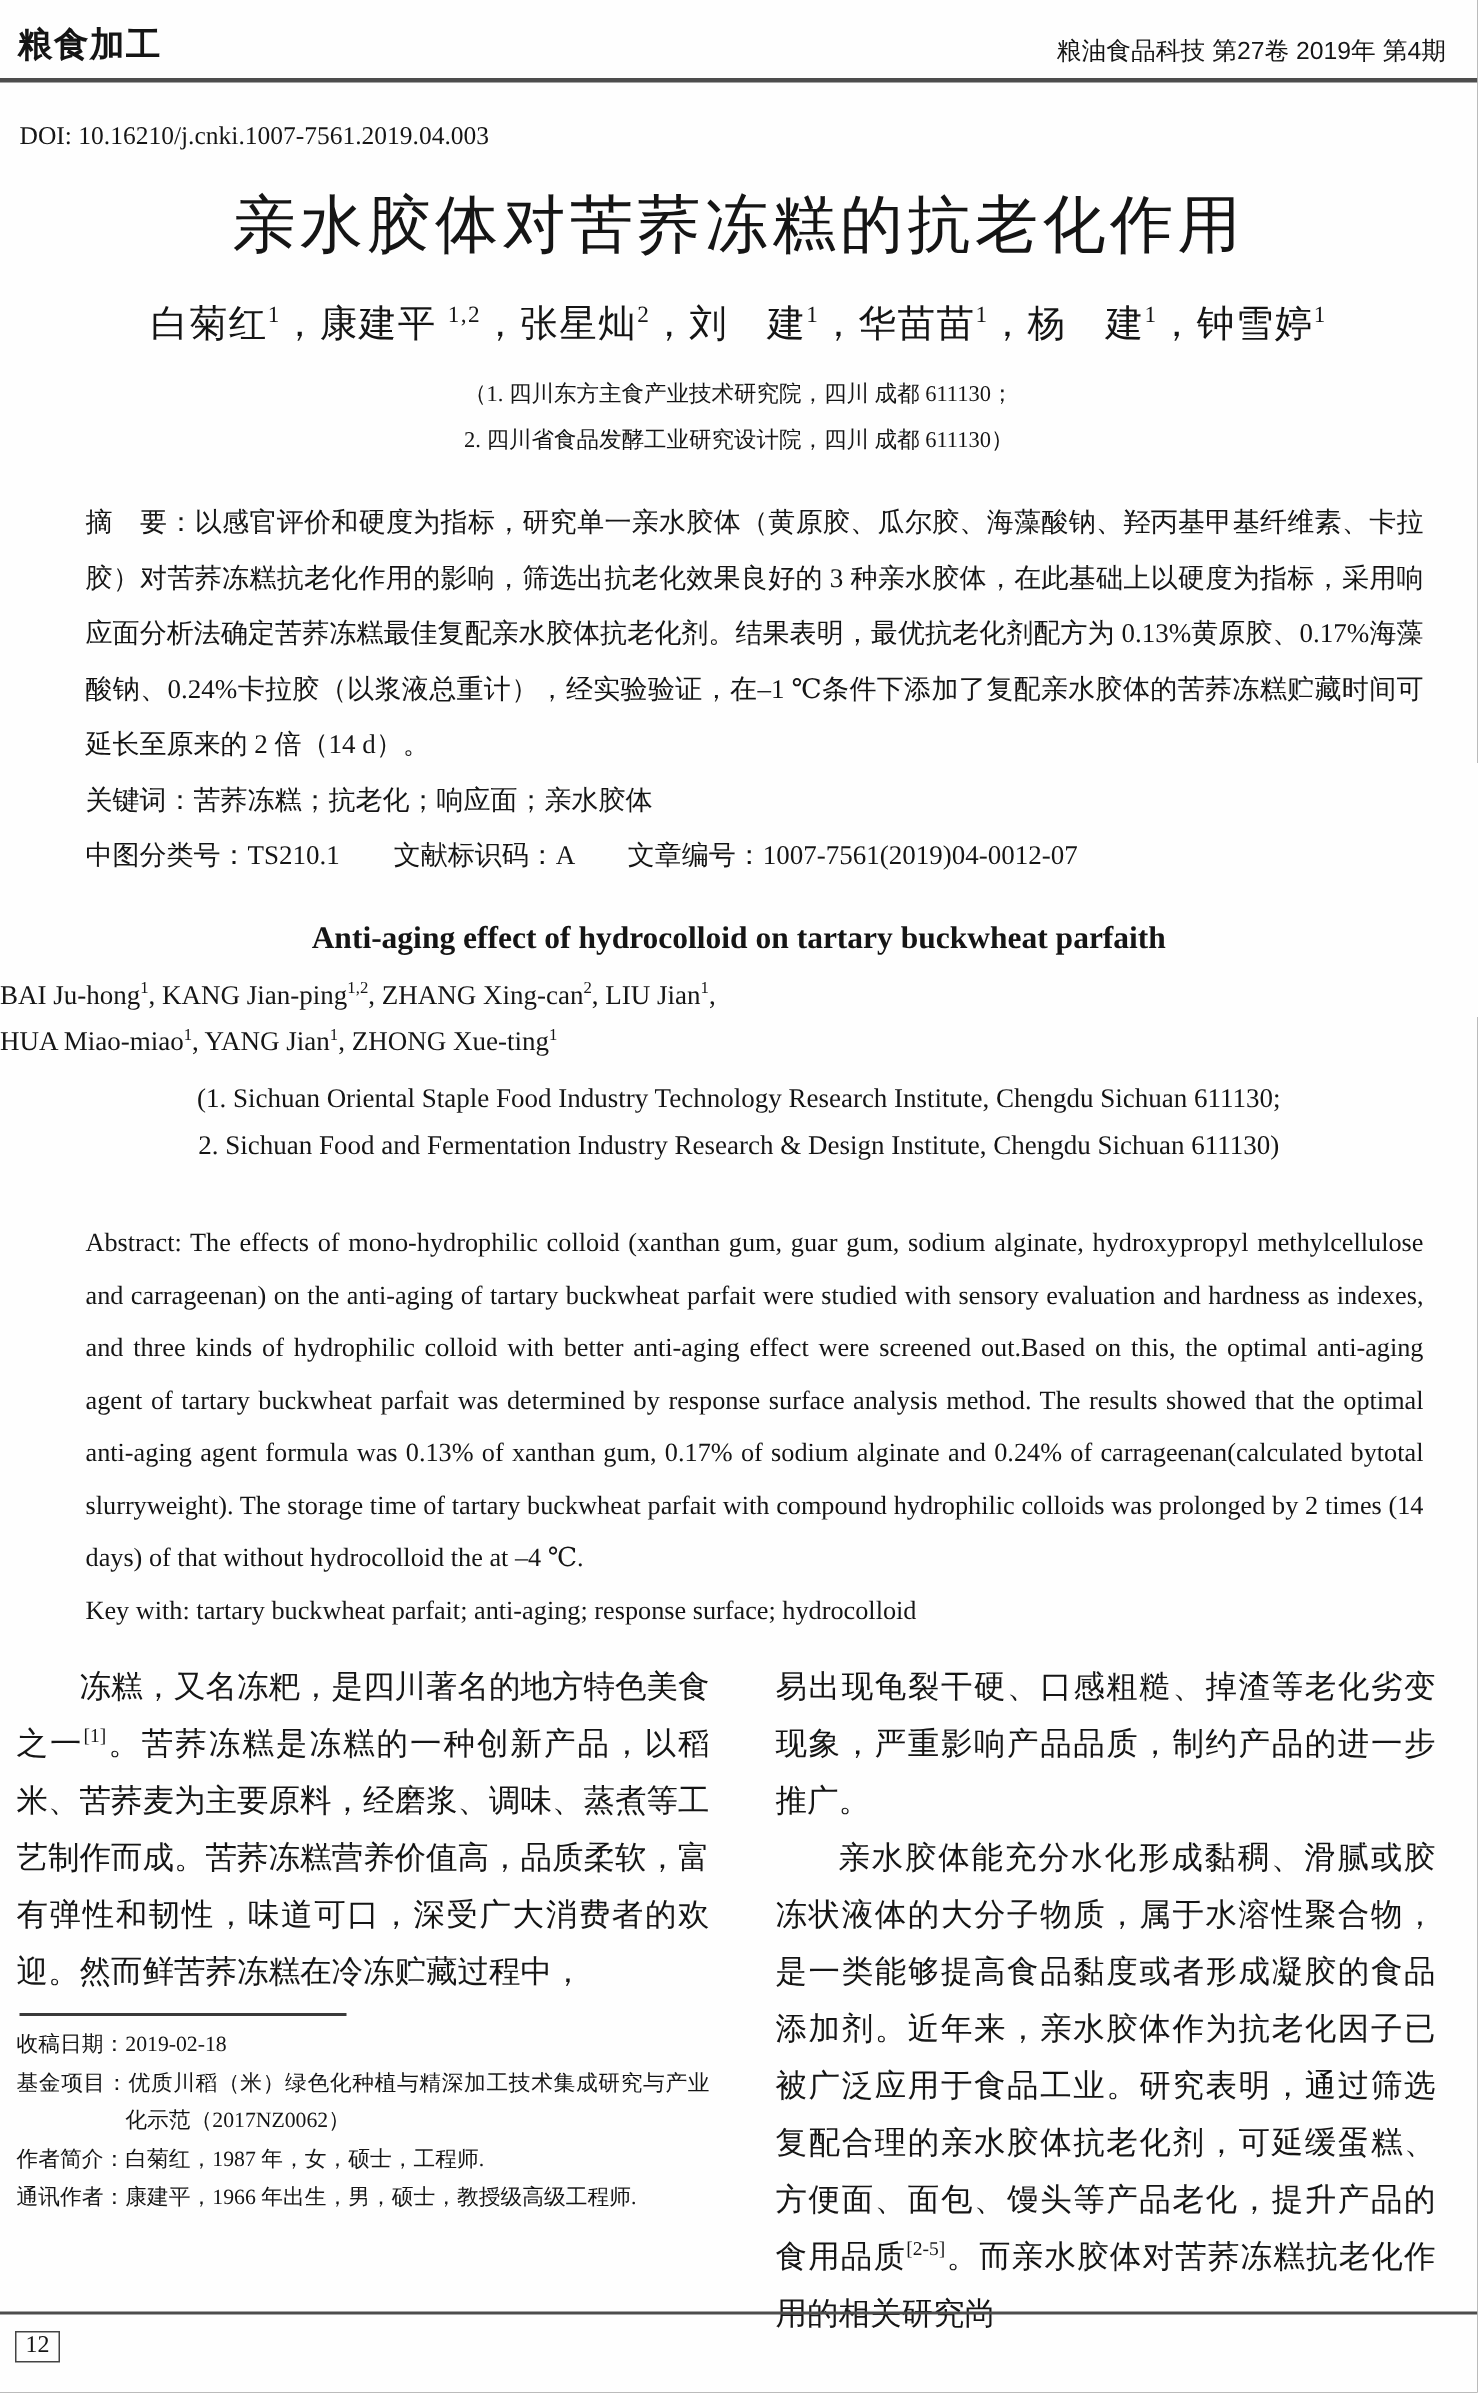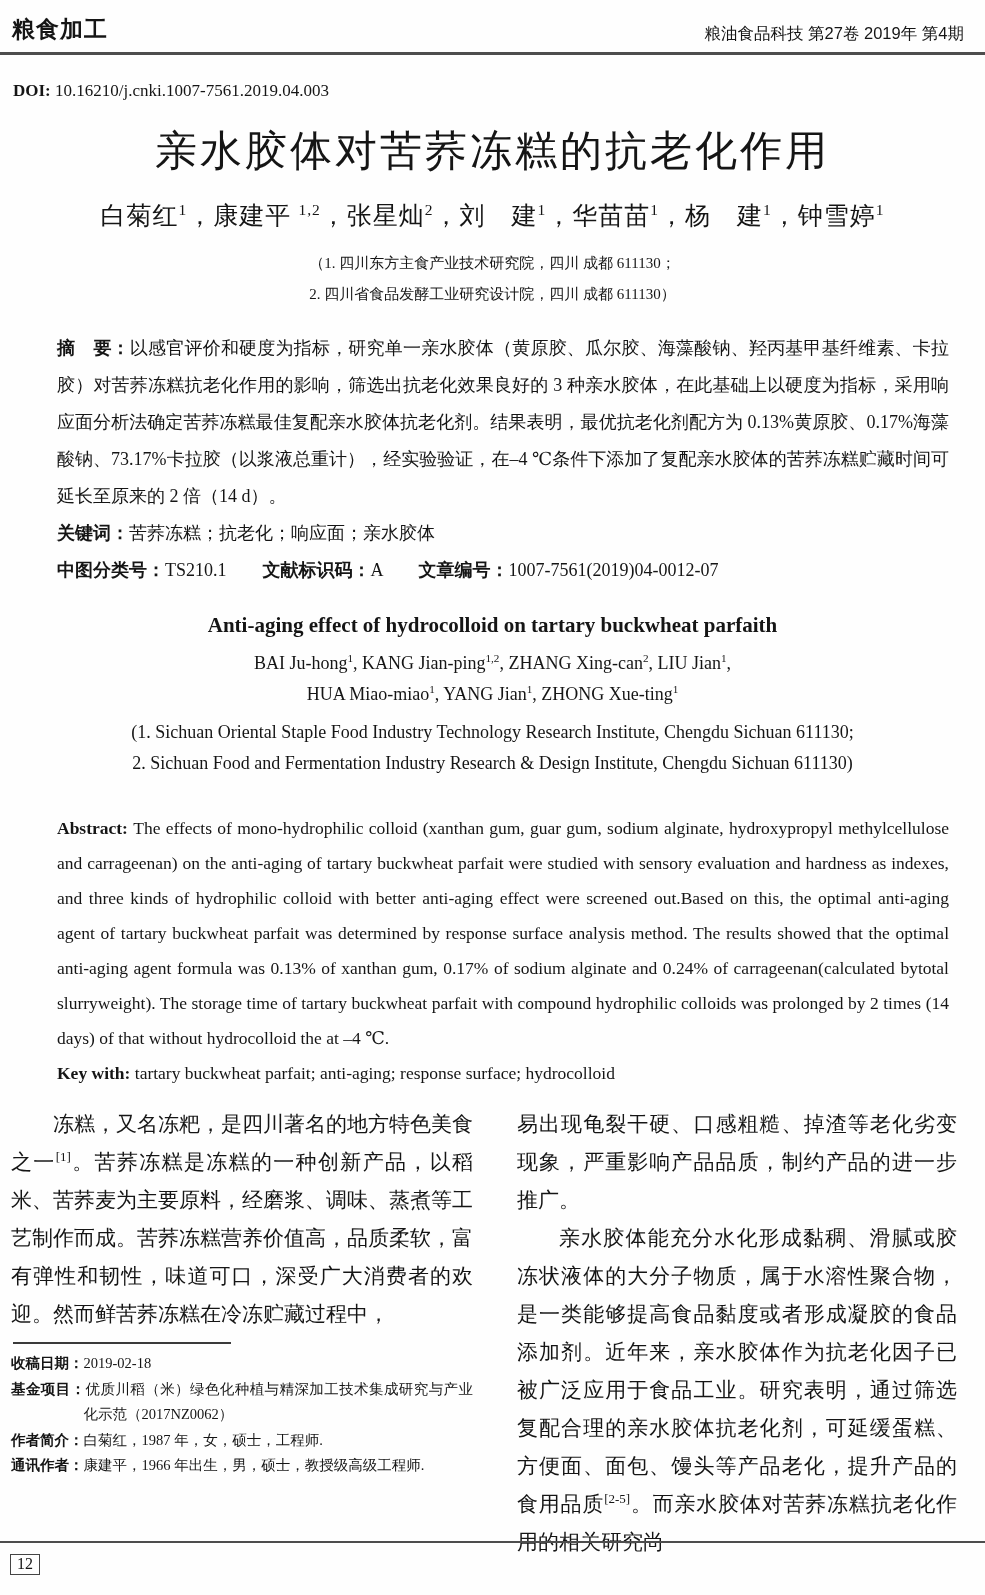--- a/index.html
+++ b/index.html
@@ -20,24 +20,24 @@
   
   .title-cn{margin:26px 10px 0 10px;text-align:center;font-size:42px;font-weight:normal;
     letter-spacing:3px;line-height:1.15;}
   .authors-cn{margin-top:24px;text-align:center;font-size:25px;letter-spacing:1px;}
   .affil-cn{margin-top:16px;text-align:center;font-size:15px;line-height:31px;}
   sup{font-size:0.62em;line-height:0;}
   
   .abstract-cn,.keywords-cn,.classification{
     margin:0 36px 0 57px;font-size:18px;line-height:37px;text-align:justify;}
   .abstract-cn{margin-top:20px;}
-  .lbl{font-family:"Liberation Sans","DejaVu Sans",sans-serif;font-weight:bold;}
+  .lbl{font-family:"Liberation Sans","DejaVu Sans",sans-serif;font-weight:normal;}
   
   .title-en{margin:24px 0 0 0;text-align:center;font-size:21px;font-weight:bold;}
-  .authors-en{margin-top:10px;text-align:center;font-size:18px;line-height:31px;}
+  .authors-en{margin-top:10px;font-size:18px;line-height:31px;}
   .affil-en{margin-top:7px;text-align:center;font-size:18px;line-height:31px;}
   
   .abstract-en,.keywords-en{margin:0 36px 0 57px;font-size:17.5px;line-height:35px;
     text-align:justify;}
   .abstract-en{margin-top:32px;}
   .abstract-en .lbl,.keywords-en .lbl,.doi .lbl{font-family:"Liberation Serif","DejaVu Serif",serif;}
   
   .columns{display:flex;margin:14px 28px 0 11px;gap:44px;}
   .col-left{width:462px;flex:0 0 auto;}
   .col-right{flex:1 1 auto;}
@@ -67,21 +67,21 @@
 
   <h1 class="title-cn">亲水胶体对苦荞冻糕的抗老化作用</h1>
 
   <div class="authors-cn"><span>白菊红</span><sup>1</sup><span>，康建平 </span><sup>1,2</sup><span>，张星灿</span><sup>2</sup><span>，刘　建</span><sup>1</sup><span>，华苗苗</span><sup>1</sup><span>，杨　建</span><sup>1</sup><span>，钟雪婷</span><sup>1</sup></div>
 
   <div class="affil-cn">
     <div>（1. 四川东方主食产业技术研究院，四川 成都 611130；</div>
     <div>2. 四川省食品发酵工业研究设计院，四川 成都 611130）</div>
   </div>
 
-  <div class="abstract-cn"><b class="lbl">摘　要：</b><span>以感官评价和硬度为指标，研究单一亲水胶体（黄原胶、瓜尔胶、海藻酸钠、羟丙基甲基纤维素、卡拉胶）对苦荞冻糕抗老化作用的影响，筛选出抗老化效果良好的 3 种亲水胶体，在此基础上以硬度为指标，采用响应面分析法确定苦荞冻糕最佳复配亲水胶体抗老化剂。结果表明，最优抗老化剂配方为 0.13%黄原胶、0.17%海藻酸钠、73.17%卡拉胶（以浆液总重计），经实验验证，在–4 ℃条件下添加了复配亲水胶体的苦荞冻糕贮藏时间可延长至原来的 2 倍（14 d）。</span></div>
+  <div class="abstract-cn"><b class="lbl">摘　要：</b><span>以感官评价和硬度为指标，研究单一亲水胶体（黄原胶、瓜尔胶、海藻酸钠、羟丙基甲基纤维素、卡拉胶）对苦荞冻糕抗老化作用的影响，筛选出抗老化效果良好的 3 种亲水胶体，在此基础上以硬度为指标，采用响应面分析法确定苦荞冻糕最佳复配亲水胶体抗老化剂。结果表明，最优抗老化剂配方为 0.13%黄原胶、0.17%海藻酸钠、0.24%卡拉胶（以浆液总重计），经实验验证，在–1 ℃条件下添加了复配亲水胶体的苦荞冻糕贮藏时间可延长至原来的 2 倍（14 d）。</span></div>
   <div class="keywords-cn"><b class="lbl">关键词：</b><span>苦荞冻糕；抗老化；响应面；亲水胶体</span></div>
   <div class="classification"><b class="lbl">中图分类号：</b><span>TS210.1　　</span><b class="lbl">文献标识码：</b><span>A　　</span><b class="lbl">文章编号：</b><span>1007-7561(2019)04-0012-07</span></div>
 
   <h2 class="title-en">Anti-aging effect of hydrocolloid on tartary buckwheat parfaith</h2>
 
   <div class="authors-en">
     <div><span>BAI Ju-hong</span><sup>1</sup><span>, KANG Jian-ping</span><sup>1,2</sup><span>, ZHANG Xing-can</span><sup>2</sup><span>, LIU Jian</span><sup>1</sup><span>,</span></div>
     <div><span>HUA Miao-miao</span><sup>1</sup><span>, YANG Jian</span><sup>1</sup><span>, ZHONG Xue-ting</span><sup>1</sup></div>
   </div>
 

